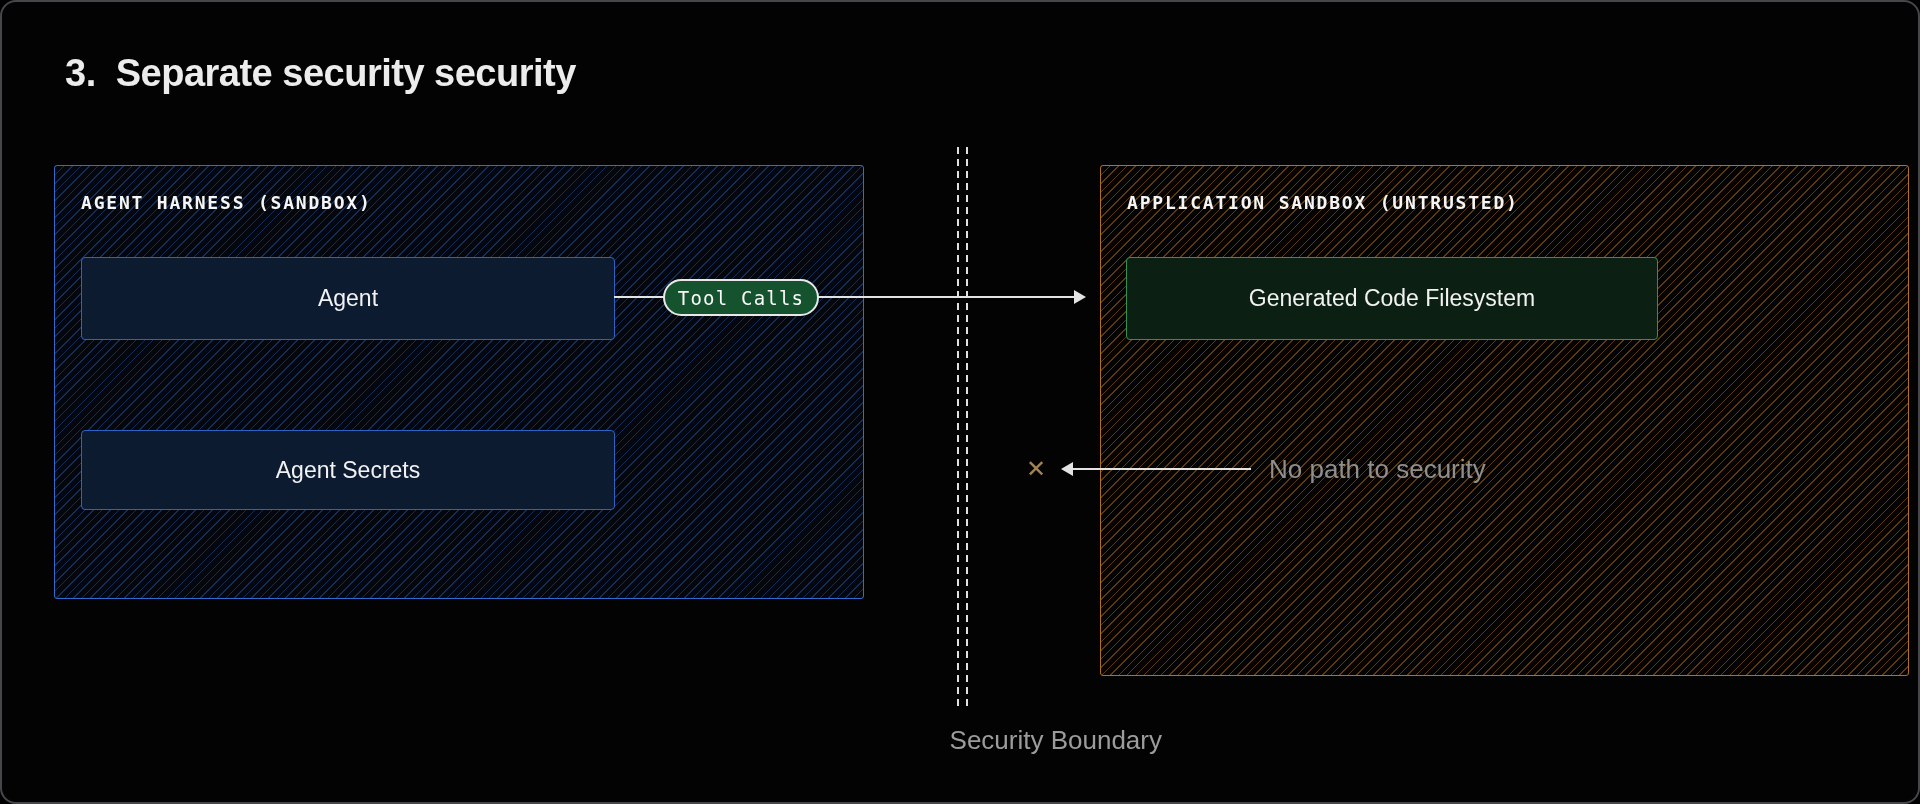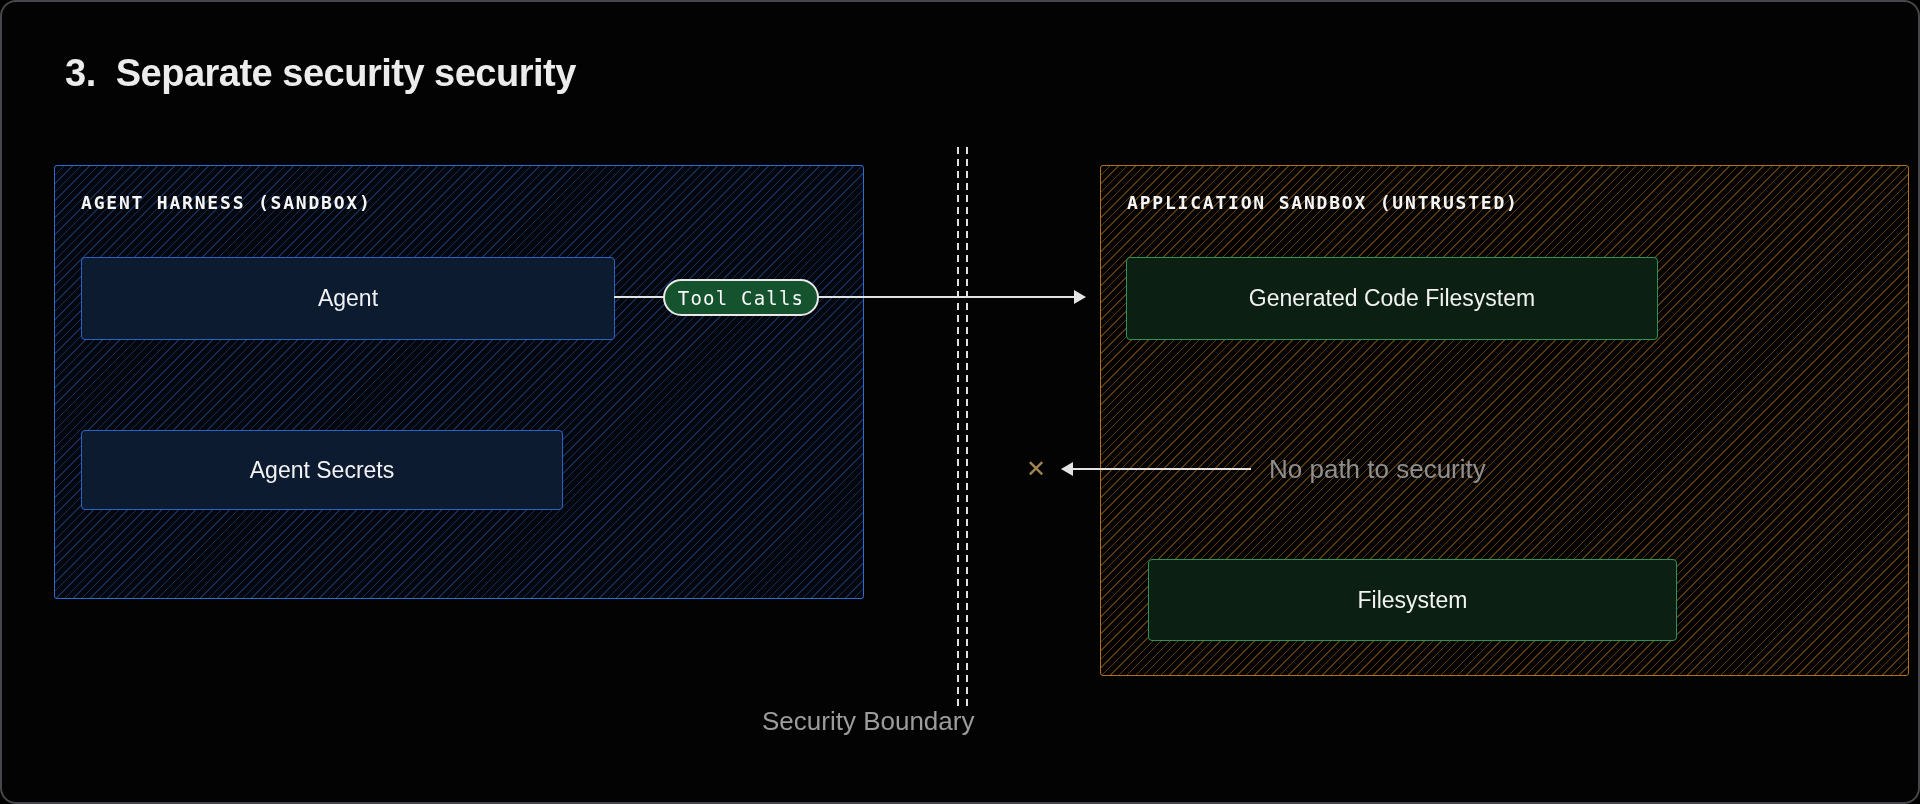--- a/index.html
+++ b/index.html
@@ -76,42 +76,42 @@
     justify-content: center;
     border-radius: 4px;
     font-size: 23px;
     color: #f2f2f2;
     white-space: nowrap;
   }
   .node-blue  { background: #0d1b31; border: 1.5px solid #2b63c2; }
   .node-green { background: #0b2012; border: 1.5px solid #2f9152; }
 
   .node-agent       { left: 26px; top: 91px;  width: 534px; height: 83px; }
-  .node-secrets     { left: 26px; top: 264px; width: 482px; height: 80px; }
+  .node-secrets     { left: 26px; top: 264px; width: 534px; height: 80px; }
   .node-gce         { left: 25px; top: 91px;  width: 532px; height: 83px; }
   .node-filesystem  { left: 47px; top: 393px; width: 529px; height: 82px; }
 
   
   .boundary-line {
     position: absolute;
     top: 145px;
     width: 2px;
     height: 562px;
     background-image: repeating-linear-gradient(180deg,
       #e0e0e0 0px, #e0e0e0 7px, transparent 7px, transparent 12px);
     z-index: 2;
   }
   .boundary-line-a { left: 955px; }
   .boundary-line-b { left: 964px; }
   .boundary-label {
     position: absolute;
     left: 760px;
-    top: 704px;
+    top: 723px;
     width: 400px;
-    text-align: left;
+    text-align: right;
     font-size: 26px;
     color: #9c9c9c;
   }
 
   
   .connector-line {
     position: absolute;
     left: 612px;
     top: 294px;
     width: 461px;
@@ -215,23 +215,20 @@
     <div class="node node-blue node-secrets">
       <span>Agent Secrets</span>
     </div>
   </div>
 
   <div class="panel panel-sandbox">
     <div class="panel-header">APPLICATION SANDBOX (UNTRUSTED)</div>
     <div class="node node-green node-gce">
       <span>Generated Code Filesystem</span>
     </div>
-    <div class="node node-green node-filesystem">
-      <span>Filesystem</span>
-    </div>
   </div>
 
   <div class="connector-line"></div>
   <div class="arrow-right"></div>
   <div class="pill">
     <span>Tool Calls</span>
   </div>
 
   <div class="blocked-x">✕</div>
   <div class="arrow-left"></div>

